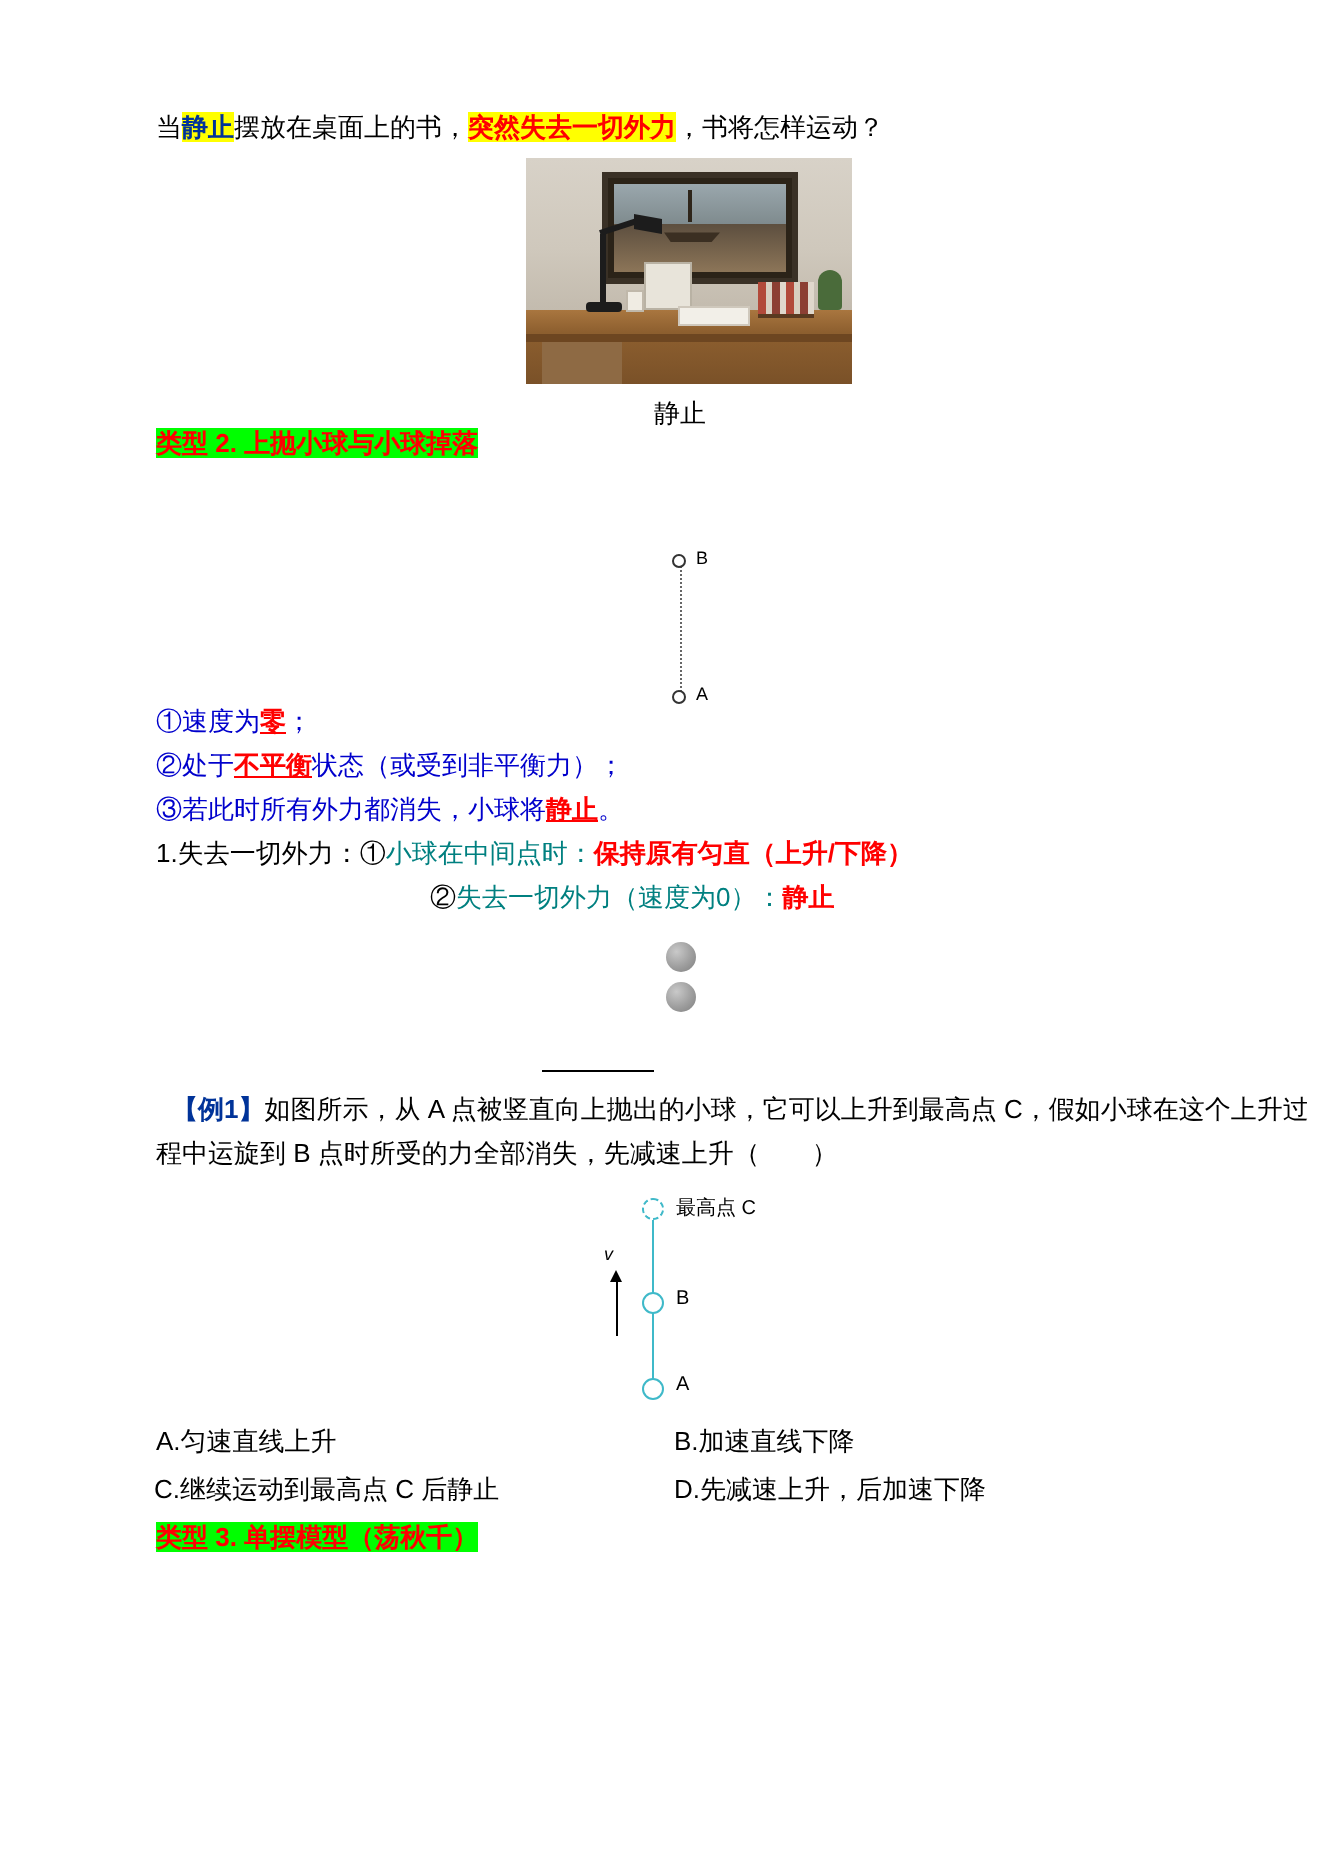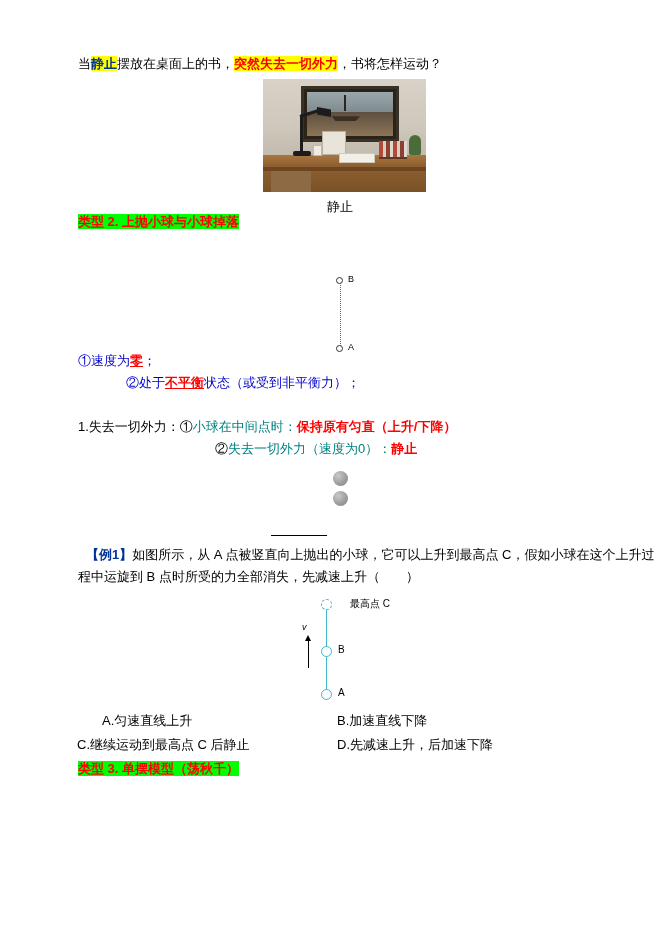--- a/index.html
+++ b/index.html
@@ -207,22 +207,25 @@
     <div class="dashline"></div>
     <div class="circ" style="left:0; top:3px;"></div>
     <div class="lbl" style="left:12px; top:0px;">B</div>
     <div class="circ" style="left:0; top:71px;"></div>
     <div class="lbl" style="left:12px; top:68px;">A</div>
   </div>
 
   <div class="line blue" style="left:78px; top:353px;text-align:right;">
     <span>①速度为</span><span class="red bold u">零</span><span>；</span>
   </div>
-  <div class="line blue" style="left:78px; top:375px;margin-left:48px;">
+  <div class="line blue" style="left:78px; top:375px;">
     <span>②处于</span><span class="red bold u">不平衡</span><span>状态（或受到非平衡力）；</span>
+  </div>
+  <div class="line blue" style="left:78px; top:397px;">
+    <span>③若此时所有外力都消失，小球将</span><span class="red bold u">静止</span><span>。</span>
   </div>
 
   <div class="line" style="left:78px; top:419px;">
     <span>1.失去一切外力：①</span><span class="teal">小球在中间点时：</span><span class="red bold">保持原有匀直（上升/下降）</span>
   </div>
   <div class="line" style="left:215px; top:441px;">
     <span>②</span><span class="teal">失去一切外力（速度为0）：</span><span class="red bold">静止</span>
   </div>
 
   <div class="greyballs">
@@ -233,31 +236,31 @@
   <div class="hr-short"></div>
 
   <div class="line" style="left:86px; top:547px;">
     <span class="navy bold">【例1】</span><span>如图所示，从 A 点被竖直向上抛出的小球，它可以上升到最高点 C，假如小球在这个上升过</span>
   </div>
   <div class="line" style="left:78px; top:569px;">程中运旋到 B 点时所受的力全部消失，先减速上升（　　）</div>
 
   <div class="ex">
     <div class="vline"></div>
     <div class="cC"></div>
-    <div class="t" style="left:50px; top:1px;">最高点 C</div>
+    <div class="t" style="left:38px; top:1px;">最高点 C</div>
     <div class="cB"></div>
     <div class="t" style="left:38px; top:48px;">B</div>
     <div class="cA"></div>
     <div class="t" style="left:38px; top:91px;">A</div>
     <div class="arrowhead"></div>
     <div class="arrow"></div>
     <div class="t" style="left:2px; top:26px; font-style:italic; font-size:9px;">v</div>
   </div>
 
-  <div class="line" style="left:78px; top:713px;margin-left:24px;">A.匀速直线上升</div>
+  <div class="line" style="left:78px; top:713px;">A.匀速直线上升</div>
   <div class="line" style="left:337px; top:713px;">B.加速直线下降</div>
   <div class="line" style="left:77px; top:737px;">C.继续运动到最高点 C 后静止</div>
   <div class="line" style="left:337px; top:737px;">D.先减速上升，后加速下降</div>
 
   <div class="line" style="left:78px; top:761px;">
     <span class="hl-green red bold">类型 3. 单摆模型（荡秋千）</span>
   </div>
 
 </div>
 

